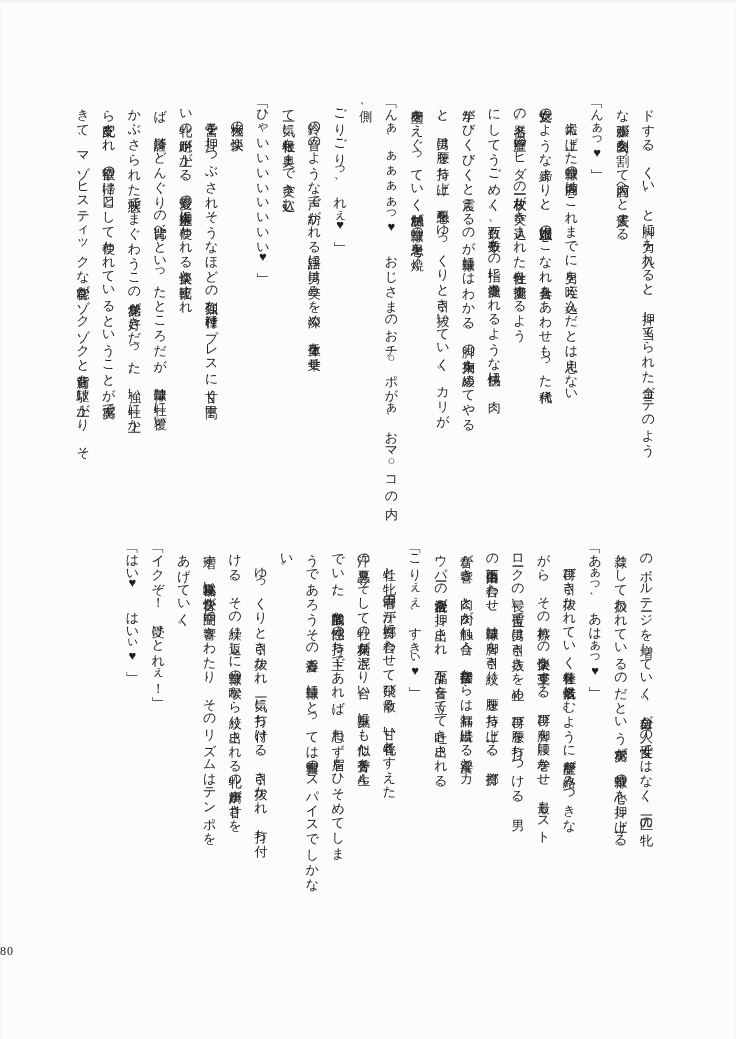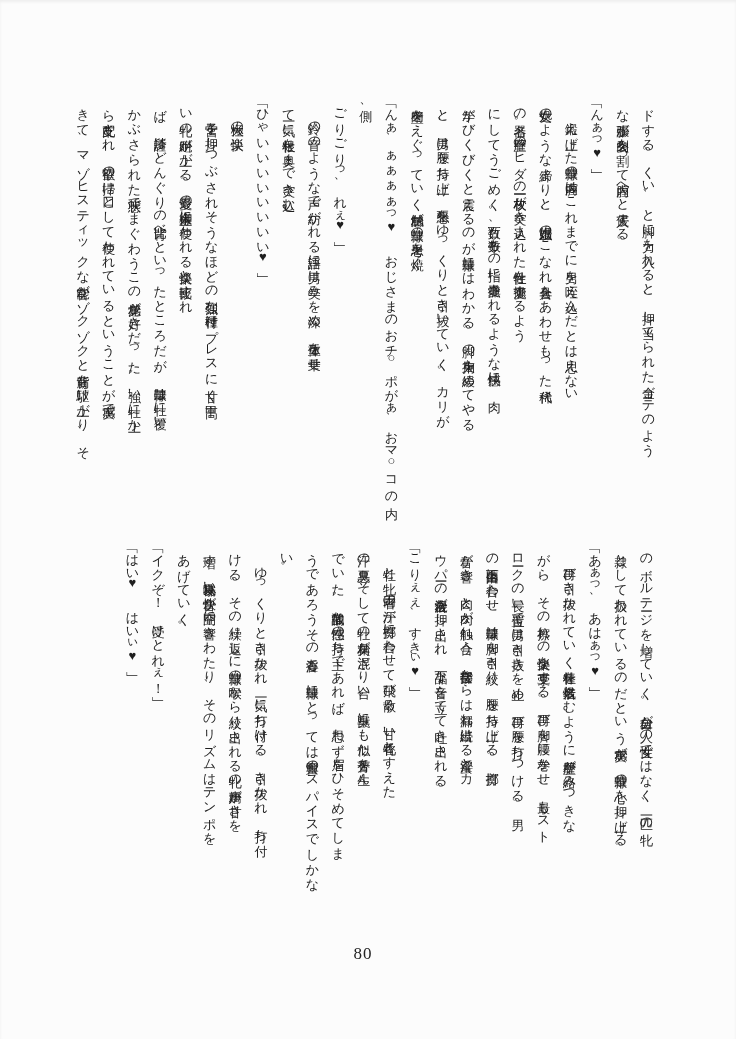--- a/index.html
+++ b/index.html
@@ -35,22 +35,22 @@
   .vtext-bottom {
     top: 545px;
     right: 77px;
     height: 400px;
   }
   .page-number {
     position: absolute;
     top: 944px;
     left: 0;
     width: 726px;
-    text-align: center;
-    font-size: 17px;
+    text-align: left;
+    font-size: 12px;
     letter-spacing: 1px;
     color: #242424;
   }
 </style>
 </head>
 <body>
 
 <div class="page">
   <div class="vtext vtext-top">ドする。くい、と脚に力を入れると、押し当てられた金ゴテのよう
 な膨張が肉裂を割って膣内へと侵入する。

